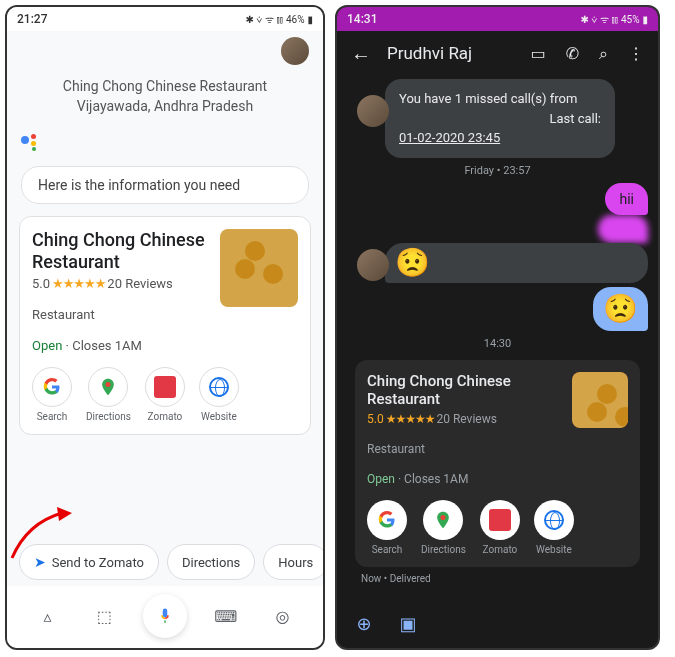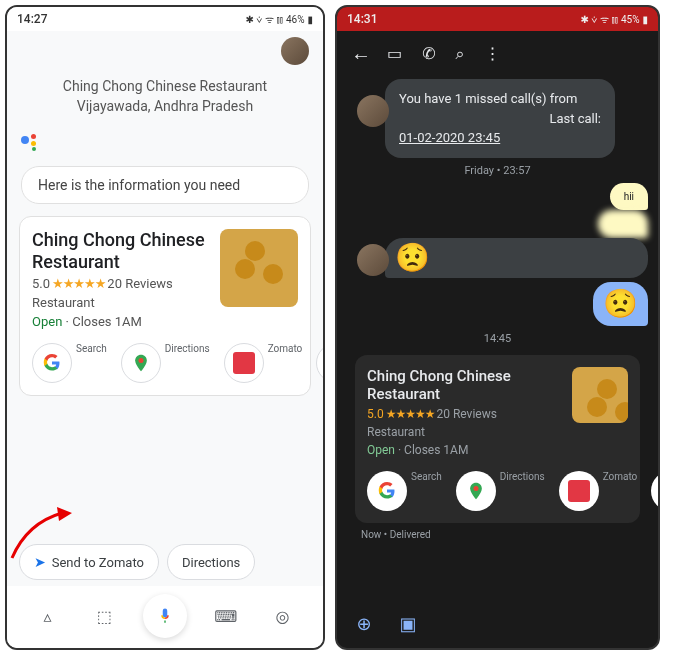--- a/index.html
+++ b/index.html
@@ -4,43 +4,43 @@
 <style>
 *{margin:0;padding:0;box-sizing:border-box;font-family:-apple-system,Roboto,sans-serif}
 body{background:#fff;width:675px;height:657px;display:flex;gap:10px;padding:5px}
 .phone{border:2px solid #333;border-radius:12px;overflow:hidden;position:relative;display:flex;flex-direction:column}
 .phone-left{width:320px;height:645px;background:#f8f9fa}
 .phone-right{width:325px;height:645px;background:#1a1a1a}
 .status-bar{display:flex;justify-content:space-between;align-items:center;padding:4px 10px;font-size:12px;height:24px}
 .sb-left{font-weight:500}
 .sb-right{display:flex;gap:3px;align-items:center;font-size:10px}
 .phone-left .status-bar{background:#fff;color:#333}
-.phone-right .status-bar{background:#b91c1c;color:#eee}
+.phone-right .status-bar{background:#a21caf;color:#eee}
 .ga-header{display:flex;justify-content:flex-end;padding:6px 14px}
 .avatar{width:28px;height:28px;border-radius:50%;background:linear-gradient(135deg,#8a7560,#5c4a3a);display:flex;align-items:center;justify-content:center;overflow:hidden}
 .location-text{text-align:center;color:#555;font-size:14px;line-height:1.4;padding:6px 20px 10px}
 .assist-row{display:flex;align-items:center;gap:10px;padding:8px 14px}
 .ga-dot{width:18px;height:18px;position:relative}
 .ga-dot::before{content:"";position:absolute;width:8px;height:8px;border-radius:50%;background:#4285f4;left:0;top:2px}
 .ga-dot::after{content:"";position:absolute;width:5px;height:5px;border-radius:50%;background:#ea4335;left:10px;top:0}
 .ga-dot span::before{content:"";position:absolute;width:5px;height:5px;border-radius:50%;background:#fbbc04;left:10px;top:7px}
 .ga-dot span::after{content:"";position:absolute;width:4px;height:4px;border-radius:50%;background:#34a853;left:11px;top:13px}
 .info-bubble{background:#fff;border:1px solid #e0e0e0;border-radius:18px;padding:10px 16px;font-size:14px;color:#444;margin:6px 14px}
 .result-card{background:#fff;border:1px solid #e0e0e0;border-radius:12px;margin:6px 12px;padding:12px}
 .card-top{display:flex;gap:10px}
 .card-info{flex:1}
 .card-title{font-size:18px;font-weight:500;color:#202124;line-height:1.2}
 .rating-row{display:flex;align-items:center;gap:2px;font-size:13px;margin-top:4px;color:#555}
 .stars{color:#f5a623;letter-spacing:-1px}
-.card-sub{font-size:13px;color:#555;margin-top:4px}
+.card-sub{font-size:13px;color:#555;margin-top:16px}
 .open-text{color:#188038}
 .card-thumb{width:78px;height:78px;border-radius:8px;background:#d4a548;position:relative;overflow:hidden}
 .card-thumb::before{content:"";position:absolute;width:20px;height:20px;border-radius:50%;background:#c78a1a;left:15px;top:30px;box-shadow:28px 5px 0 #c78a1a,10px -18px 0 #c78a1a}
 .action-row{display:flex;gap:14px;margin-top:14px}
-.action-item{display:flex;align-items:flex-start;gap:4px}
+.action-item{display:flex;flex-direction:column;align-items:center;gap:4px}
 .action-circle{width:40px;height:40px;border-radius:50%;border:1px solid #dadce0;display:flex;align-items:center;justify-content:center;background:#fff}
 .action-label{font-size:10px;color:#5f6368}
 .g-icon svg{width:18px;height:18px}
 .zomato-icon{width:22px;height:22px;background:#e23744;border-radius:3px}
 .globe-icon{width:20px;height:20px;border-radius:50%;border:2px solid #1a73e8;position:relative}
 .globe-icon::before{content:"";position:absolute;width:100%;height:1px;background:#1a73e8;top:50%;left:0}
 .globe-icon::after{content:"";position:absolute;width:8px;height:16px;border:1px solid #1a73e8;border-radius:50%;left:4px;top:0}
 .chips-row{display:flex;gap:8px;padding:6px 12px;margin-top:auto}
 .chip{background:#fff;border:1px solid #dadce0;border-radius:20px;padding:9px 14px;font-size:13px;color:#3c4043;white-space:nowrap;display:flex;align-items:center;gap:6px}
 .send-icon{color:#1a73e8;font-size:14px}
@@ -54,21 +54,21 @@
 .chat-header{display:flex;align-items:center;gap:16px;padding:10px 14px;color:#e8eaed}
 .back-arrow{font-size:20px}
 .chat-title{font-size:17px;flex:1}
 .hdr-icons{display:flex;gap:20px;font-size:16px}
 .chat-body{flex:1;overflow:hidden;padding:0 10px;display:flex;flex-direction:column;gap:0}
 .missed-call{background:#3c4043;border-radius:16px;padding:10px 14px;color:#e8eaed;font-size:13px;margin-left:38px;margin-top:4px;max-width:230px;line-height:1.5}
 .missed-call .mc-date{text-decoration:underline}
 .avatar-sm{width:32px;height:32px;border-radius:50%;background:linear-gradient(135deg,#8a7560,#5c4a3a);position:absolute;left:10px}
 .msg-row{position:relative}
 .date-label{text-align:center;color:#9aa0a6;font-size:11px;margin:6px 0}
-.bubble-out{align-self:flex-end;background:#fef9c3;color:#202124;border-radius:18px 18px 4px 18px;padding:8px 14px;font-size:10px;max-width:70%}
+.bubble-out{align-self:flex-end;background:#d946ef;color:#202124;border-radius:18px 18px 4px 18px;padding:8px 14px;font-size:14px;max-width:70%}
 .bubble-out.blur{filter:blur(3px);width:50px;height:28px;padding:0}
 .bubble-in{align-self:flex-start;margin-left:38px;background:#3c4043;border-radius:18px 18px 18px 4px;padding:6px 10px}
 .emoji-big{font-size:28px;line-height:1}
 .bubble-out-emoji{align-self:flex-end;background:#8ab4f8;border-radius:18px 18px 4px 18px;padding:8px 10px}
 .shared-card{background:#2a2a2a;border-radius:12px;margin:4px 8px;padding:12px}
 .shared-card .card-title{color:#e8eaed;font-size:15px}
 .shared-card .rating-row{color:#9aa0a6;font-size:12px}
 .shared-card .stars{color:#f5a623}
 .shared-card .card-sub{color:#9aa0a6;font-size:12px}
 .shared-card .open-text{color:#81c995}
@@ -79,21 +79,21 @@
 .compose{display:flex;align-items:center;gap:10px;padding:8px 10px}
 .compose-circ{width:34px;height:34px;border-radius:50%;display:flex;align-items:center;justify-content:center;color:#8ab4f8;font-size:18px}
 .compose-input{flex:1;background:#3c4043;border-radius:22px;padding:10px 14px;color:#9aa0a6;font-size:14px;display:flex;align-items:center;gap:8px}
 .compose-input .right-icons{margin-left:auto;display:flex;gap:12px;color:#8ab4f8}
 </style>
 </head>
 <body>
 
 <div class="phone phone-left">
   <div class="status-bar">
-    <span class="sb-left">14:27</span>
+    <span class="sb-left">21:27</span>
     <span class="sb-right"><span>✱ ⩒ ᯤ ⫾⫾</span> <span>46%</span> ▮</span>
   </div>
   <div class="ga-header">
     <div class="avatar"></div>
   </div>
   <div class="location-text">
     <div>Ching Chong Chinese Restaurant</div>
     <div>Vijayawada, Andhra Pradesh</div>
   </div>
   <div class="assist-row">
@@ -156,20 +156,21 @@
       <polygon class="arrow-head" points="50,4 65,10 52,18"></polygon>
     </svg>
 
   <div style="flex:1"></div>
   <div class="chips-row">
     <div class="chip">
         <span class="send-icon">➤</span>
         <span>Send to Zomato</span>
       </div>
     <div class="chip">Directions</div>
+    <div class="chip">Hours</div>
   </div>
   <div class="bottom-dock">
     <div class="dock-btn">▵</div>
     <div class="dock-btn">⬚</div>
     <div class="mic-btn">
         <svg width="18" height="18" viewBox="0 0 24 24">
           <path fill="#4285f4" d="M12 14a3 3 0 003-3V5a3 3 0 00-6 0v6a3 3 0 003 3z"></path>
           <path fill="#34a853" d="M11 18v3h2v-3h-2z"></path>
           <path fill="#fbbc04" d="M7 11a5 5 0 005 5v-2a3 3 0 01-3-3H7z"></path>
           <path fill="#ea4335" d="M17 11h-2a3 3 0 01-3 3v2a5 5 0 005-5z"></path>
@@ -180,20 +181,21 @@
   </div>
 </div>
 
 <div class="phone phone-right">
   <div class="status-bar">
     <span class="sb-left">14:31</span>
     <span class="sb-right"><span>✱ ⩒ ᯤ ⫾⫾</span> <span>45%</span> ▮</span>
   </div>
   <div class="chat-header">
     <span class="back-arrow">←</span>
+    <span class="chat-title">Prudhvi Raj</span>
     <div class="hdr-icons">
       <span>▭</span>
       <span>✆</span>
       <span>⌕</span>
       <span>⋮</span>
     </div>
   </div>
   <div class="chat-body">
     <div class="msg-row">
       <div class="avatar-sm" style="top:20px"></div>
@@ -204,21 +206,21 @@
       </div>
     </div>
     <div class="date-label">Friday • 23:57</div>
     <div class="bubble-out">hii</div>
     <div class="bubble-out blur"></div>
     <div class="msg-row" style="height:44px">
       <div class="avatar-sm" style="top:6px"></div>
       <div class="bubble-in"><span class="emoji-big">😟</span></div>
     </div>
     <div class="bubble-out-emoji"><span class="emoji-big">😟</span></div>
-    <div class="date-label">14:45</div>
+    <div class="date-label">14:30</div>
 
     <div class="shared-card">
       <div class="card-top">
         <div class="card-info">
           <div class="card-title">Ching Chong Chinese Restaurant</div>
           <div class="rating-row">
             <span style="color:#f5a623">5.0</span>
             <span class="stars">★★★★★</span>
             <span>20 Reviews</span>
           </div>

